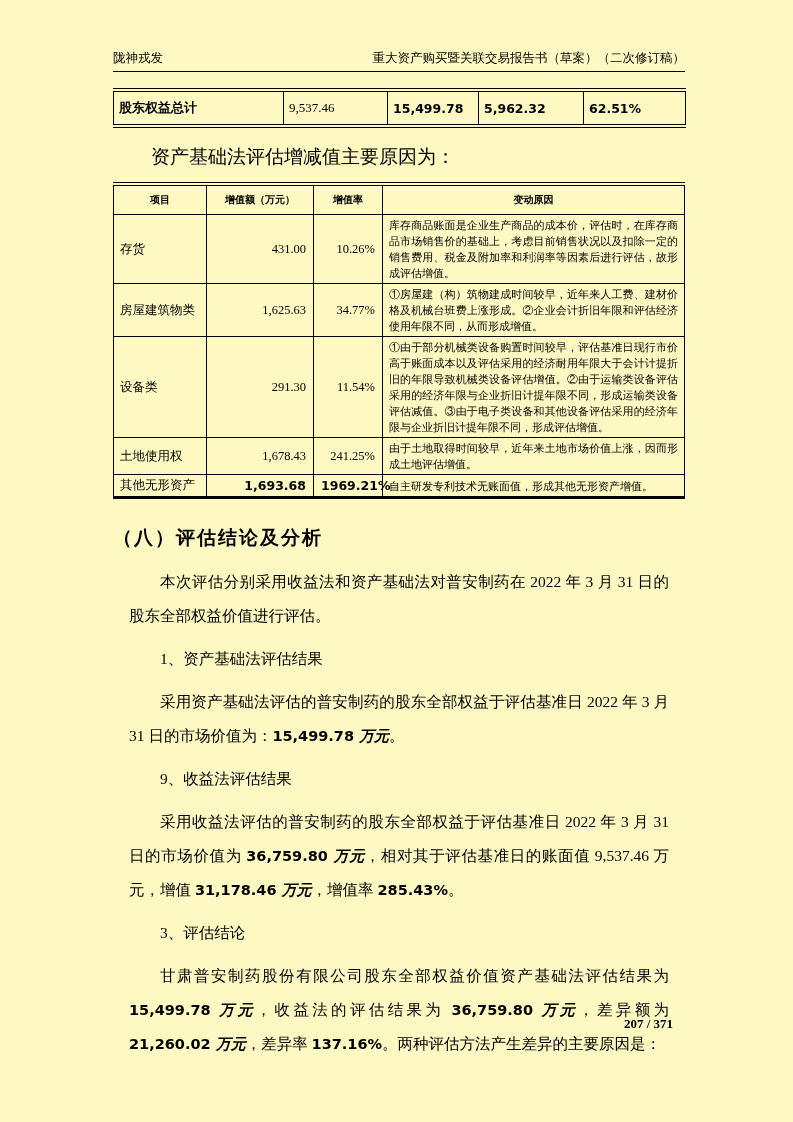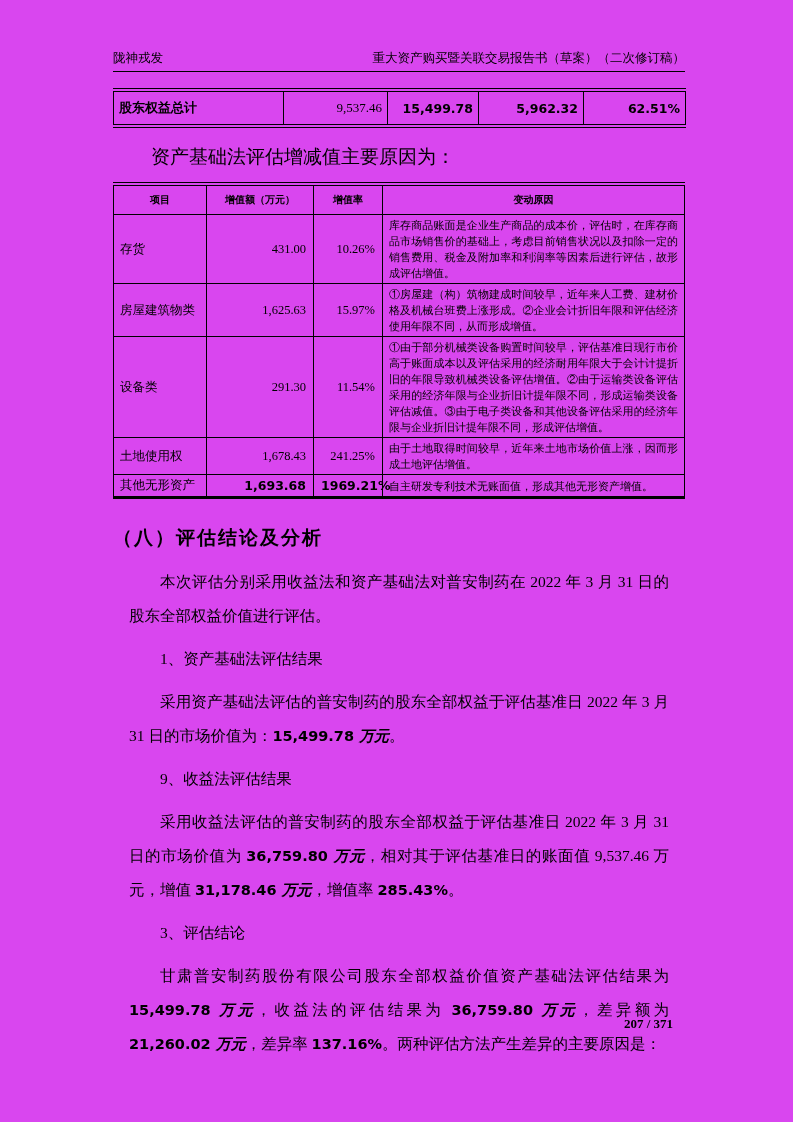--- a/index.html
+++ b/index.html
@@ -1,39 +1,39 @@
 <!DOCTYPE html>
 <html><head>
 <meta charset="utf-8">
 <style>
   html,body { margin:0; padding:0; background:#888; }
   .page {
     position:relative; width:793px; height:1122px; margin:0 auto;
-    background:#d946ef; overflow:hidden; color:#000;
+    background:#fef9c3; overflow:hidden; color:#000;
     font-family:"Liberation Serif","DejaVu Serif",serif;
   }
   .content { position:absolute; left:113px; top:0; width:572px; }
 
   
   .header {
     display:flex; justify-content:space-between; align-items:flex-end;
     padding-top:50px; padding-bottom:4px; border-bottom:1.5px solid #000;
     font-size:12.5px;
   }
 
   
   table { border-collapse:collapse; table-layout:fixed; width:100%; }
   .equity-table {
     margin-top:16px;
     border-top:4px double #000; border-bottom:4px double #000;
     font-size:13px;
   }
   .equity-table td { border-left:1px solid #000; border-right:1px solid #000; padding:7px 5px; }
   .eq-label { font-weight:bold; }
-  .num { text-align:right; }
+  .num { }
   .boldnum { font-weight:bold; font-family:"DejaVu Sans","Liberation Sans",sans-serif; font-size:12.5px; }
 
   .intro { font-size:19px; margin:16px 0 0; text-indent:2em; }
 
   
   .reason-table {
     margin-top:12px;
     border-top:4px double #000; border-bottom:3px solid #000;
   }
   .reason-table th, .reason-table td { border:1px solid #000; }
@@ -114,21 +114,21 @@
       <tbody>
         <tr>
           <td class="item">存货</td>
           <td class="amt">431.00</td>
           <td class="rate">10.26%</td>
           <td class="reason">库存商品账面是企业生产商品的成本价，评估时，在库存商品市场销售价的基础上，考虑目前销售状况以及扣除一定的销售费用、税金及附加率和利润率等因素后进行评估，故形成评估增值。</td>
         </tr>
         <tr>
           <td class="item">房屋建筑物类</td>
           <td class="amt">1,625.63</td>
-          <td class="rate">15.97%</td>
+          <td class="rate">34.77%</td>
           <td class="reason">①房屋建（构）筑物建成时间较早，近年来人工费、建材价格及机械台班费上涨形成。②企业会计折旧年限和评估经济使用年限不同，从而形成增值。</td>
         </tr>
         <tr>
           <td class="item">设备类</td>
           <td class="amt">291.30</td>
           <td class="rate">11.54%</td>
           <td class="reason">①由于部分机械类设备购置时间较早，评估基准日现行市价高于账面成本以及评估采用的经济耐用年限大于会计计提折旧的年限导致机械类设备评估增值。②由于运输类设备评估采用的经济年限与企业折旧计提年限不同，形成运输类设备评估减值。③由于电子类设备和其他设备评估采用的经济年限与企业折旧计提年限不同，形成评估增值。</td>
         </tr>
         <tr>
           <td class="item">土地使用权</td>

